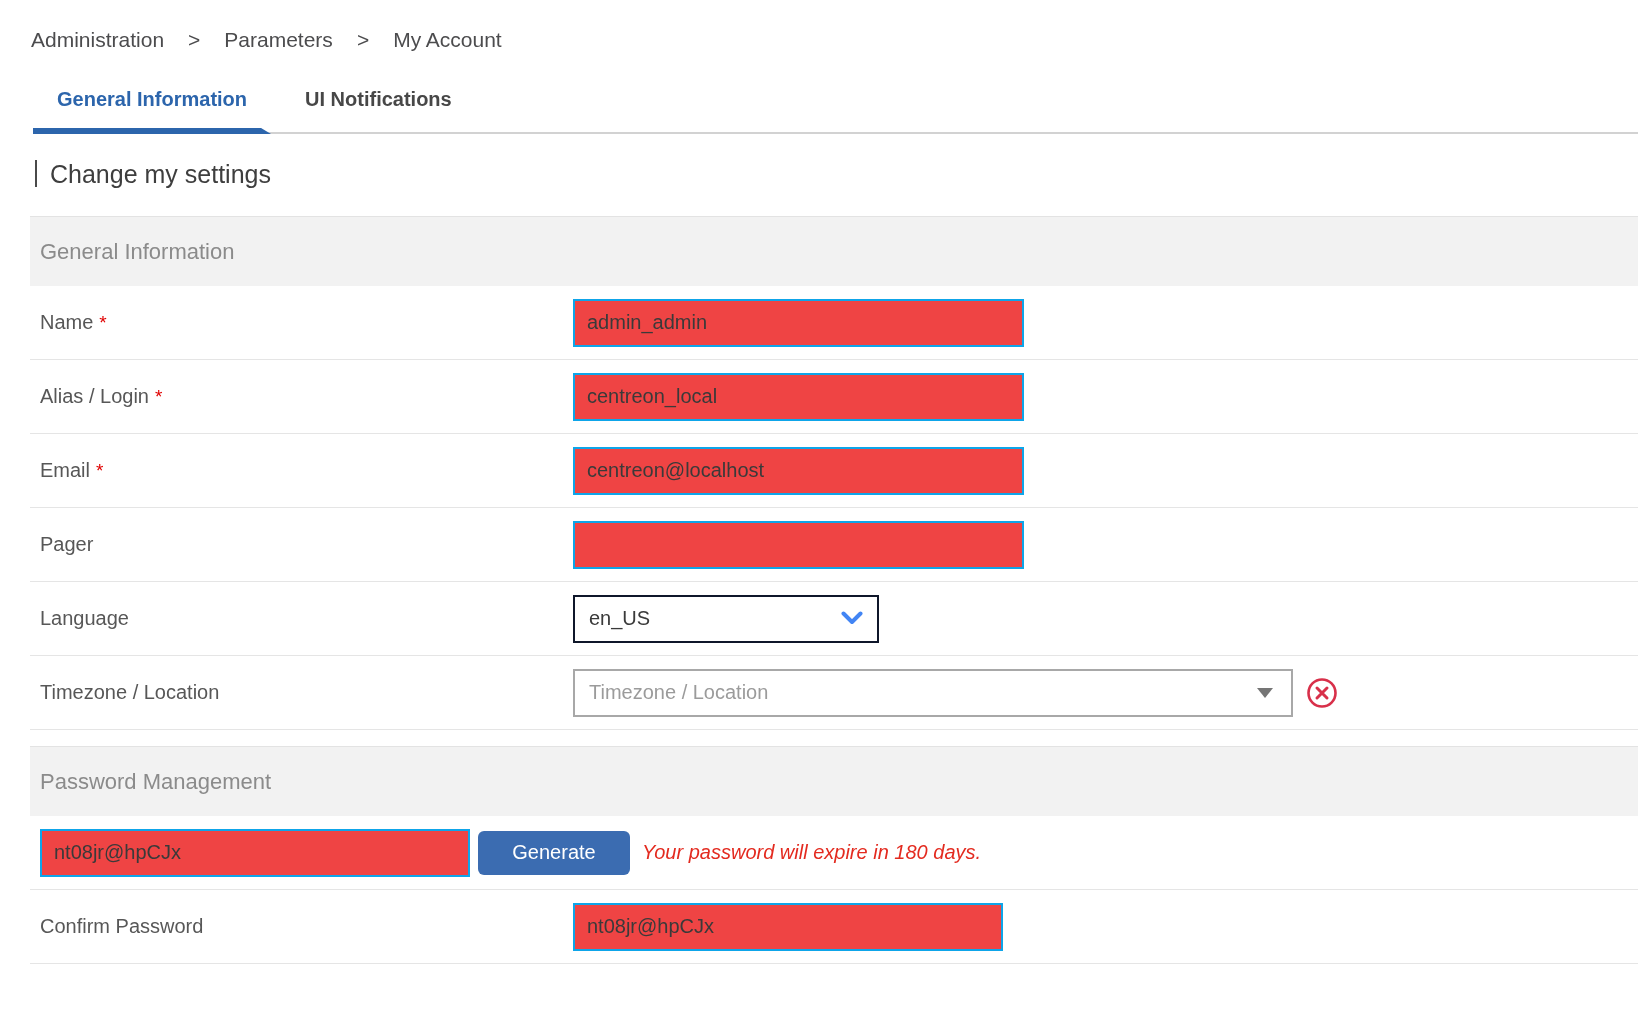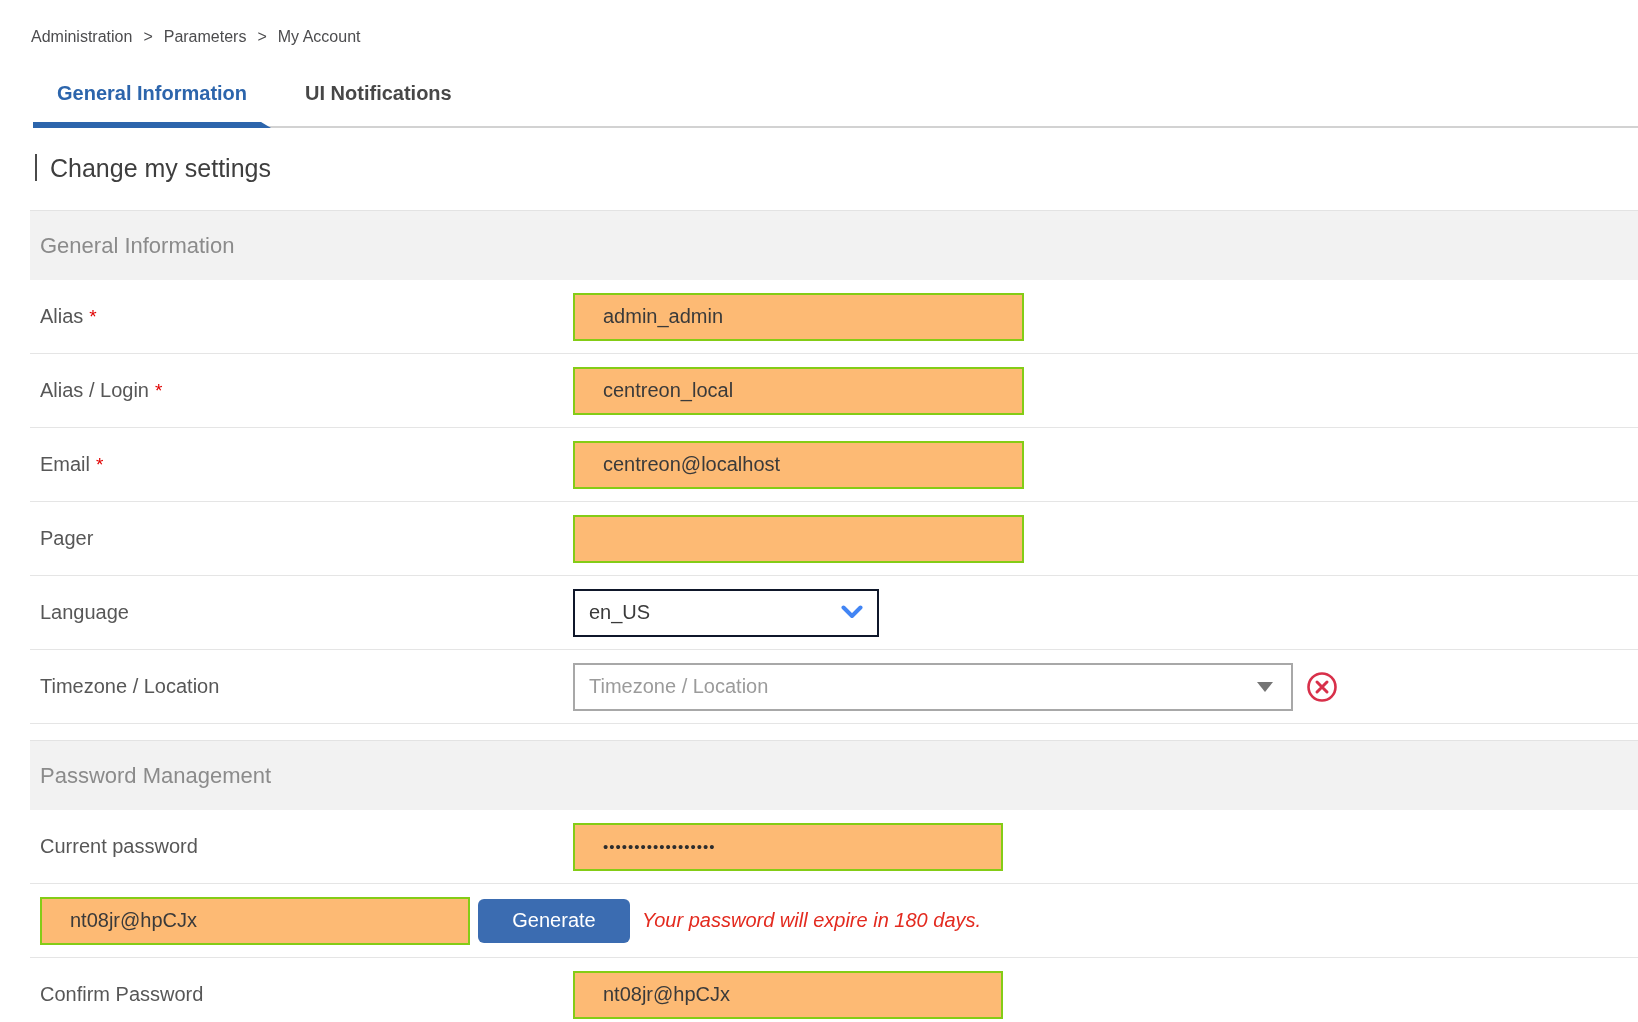--- a/index.html
+++ b/index.html
@@ -2,21 +2,21 @@
 <html><head>
 <meta charset="utf-8">
 <style>
   * { box-sizing: border-box; margin: 0; padding: 0; }
   html, body { width: 1638px; height: 1022px; background: #ffffff; }
   body { font-family: "Liberation Sans", sans-serif; overflow: hidden; }
 
   .content { margin-left: 30px; }
 
   
-  .breadcrumb { padding: 28px 0 0 1px; font-size: 16px; color: #4c4c4e; display: flex; align-items: flex-end; }
+  .breadcrumb { padding: 28px 0 0 1px; font-size: 21px; color: #4c4c4e; display: flex; align-items: flex-end; gap: 13px; }
   .breadcrumb .crumb { color: #4c4c4e; }
   .breadcrumb .sep { margin: 0 11px; color: #4c4c4e; }
 
   
   .tabs { display: flex; gap: 34px; margin: 36px 0 0 3px; border-bottom: 2px solid #d2d2d2; margin-right: 0; }
   .tab { font-size: 20px; font-weight: bold; color: #474747; padding: 0 0 21px 0; position: relative; cursor: pointer; }
   .tab.active { color: #2c65ac; padding-left: 24px; padding-right: 24px; }
   .tab.active::after {
     content: ""; position: absolute; left: 0; right: 0; bottom: -2px; height: 6px;
     background: #2c65ac;
@@ -31,22 +31,22 @@
   .band { margin-top: 27px; height: 70px; background: #f2f2f2; border-top: 1px solid #e3e3e3;
           display: flex; align-items: center; padding-left: 10px; font-size: 22px; color: #8b8b8b; }
   .band.second { margin-top: 16px; }
 
   
   .row { height: 74px; display: flex; align-items: center; border-bottom: 1px solid #e5e5e5; padding-left: 10px; }
   .row-label { width: 533px; flex-shrink: 0; font-size: 20px; color: #575757; }
   .req { color: #e00000; margin-left: 6px; font-size: 19px; }
 
   input.text-field {
-    height: 48px; border: 2px solid #84cc16; font-size: 20px; color: #3a3a3a;
-    padding: 0 28px; font-family: "Liberation Sans", sans-serif; background: #fdba74; outline: none;
+    height: 48px; border: 2px solid #0ea5e9; font-size: 20px; color: #3a3a3a;
+    padding: 0 12px; font-family: "Liberation Sans", sans-serif; background: #ef4444; outline: none;
   }
   .w-general { width: 451px; }
   .w-password { width: 430px; }
   input.masked { font-size: 15px; letter-spacing: 1px; color: #2e2e2e; }
 
   
   .select-box { width: 306px; height: 48px; border: 2px solid #0f172a; display: flex; align-items: center;
                 justify-content: space-between; padding: 0 14px; font-size: 20px; color: #3a3a3a; cursor: pointer; background:#fff; }
 
   
@@ -85,21 +85,21 @@
     <span class="title-bar"></span>
     <span>Change my settings</span>
   </div>
 
   <div class="band">
     <span>General Information</span>
   </div>
 
   <div class="row">
     <div class="row-label">
-      <span>Alias</span><span class="req">*</span>
+      <span>Name</span><span class="req">*</span>
     </div>
     <input class="text-field w-general" type="text" value="admin_admin" style="">
   </div>
 
   <div class="row">
     <div class="row-label">
       <span>Alias / Login</span><span class="req">*</span>
     </div>
     <input class="text-field w-general" type="text" value="centreon_local" style="">
   </div>
@@ -145,26 +145,20 @@
         <circle cx="17" cy="17" r="13.5" fill="none" stroke="#d8304a" stroke-width="2.6"></circle>
         <path d="M12 12 L22 22 M22 12 L12 22" stroke="#d8304a" stroke-width="3" stroke-linecap="round"></path>
       </svg>
     </span>
   </div>
 
   <div class="band second">
     <span>Password Management</span>
   </div>
 
-  <div class="row">
-    <div class="row-label">
-      <span>Current password</span>
-    </div>
-    <input class="text-field w-password masked" type="text" value="••••••••••••••••••" style="">
-  </div>
 
   <div class="row">
     <input class="text-field w-password" type="text" value="nt08jr@hpCJx" style="">
     <button class="generate-btn">Generate</button>
     <span class="expiry-msg">Your password will expire in 180 days.</span>
   </div>
 
   <div class="row">
     <div class="row-label">
       <span>Confirm Password</span>

